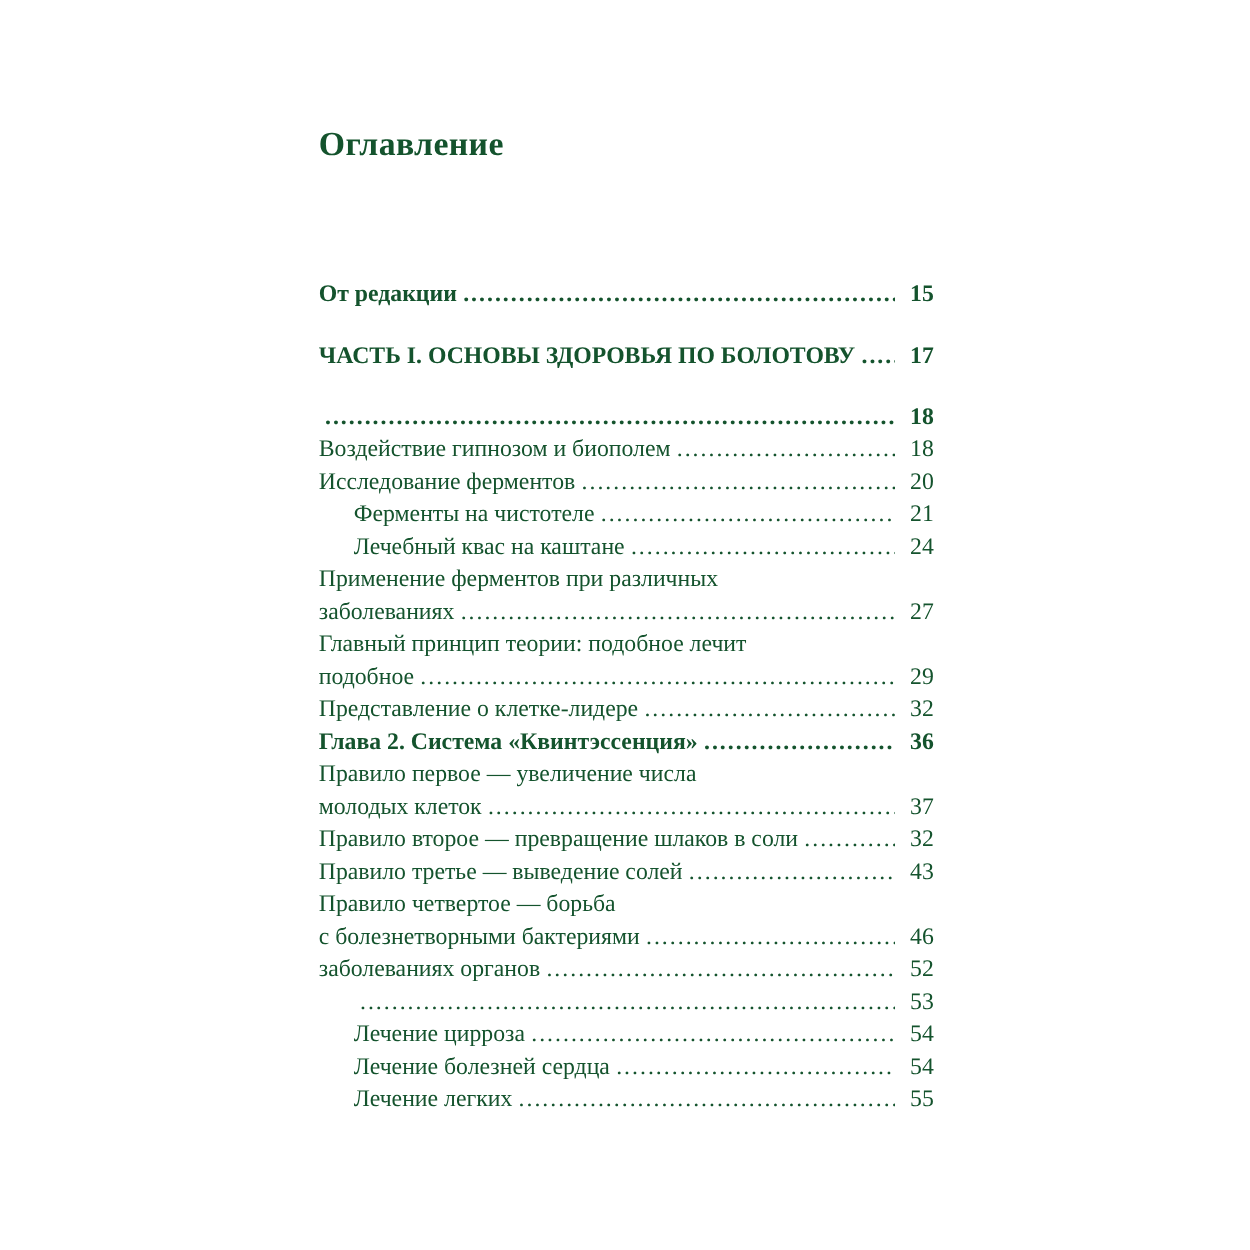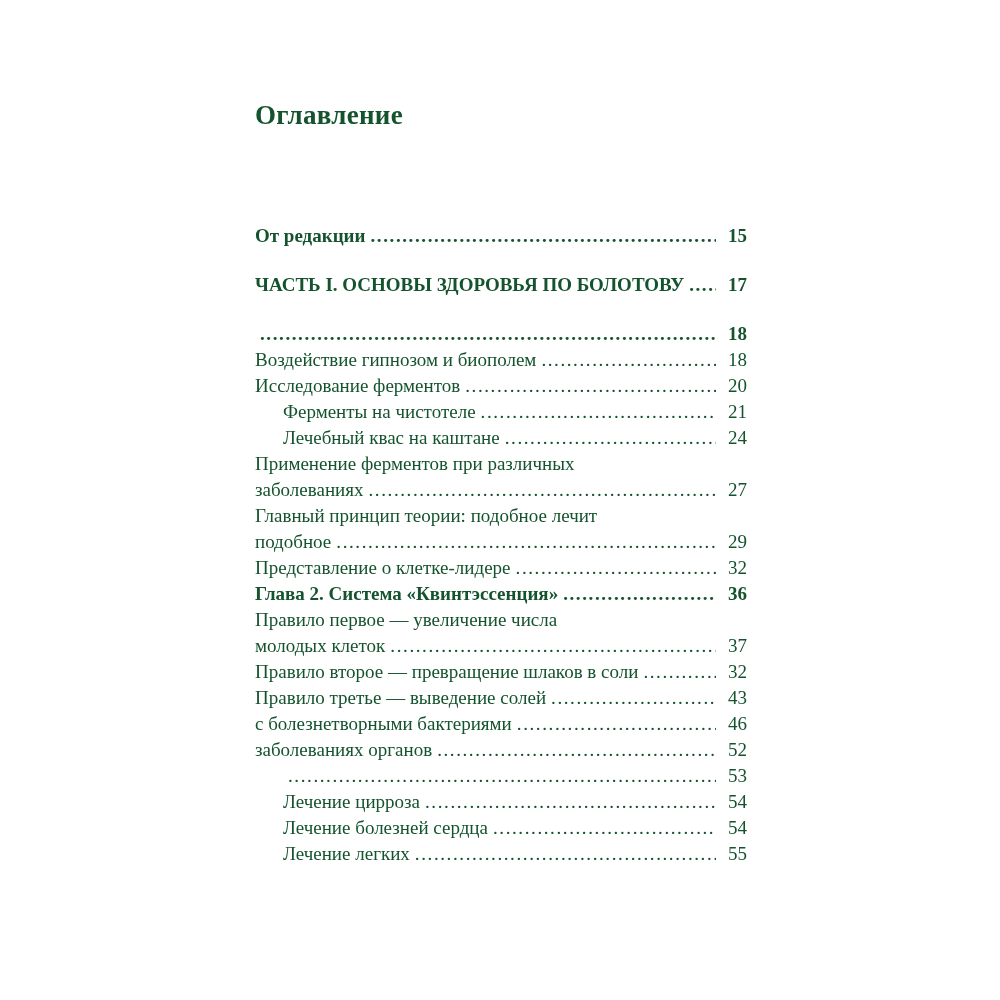--- a/index.html
+++ b/index.html
@@ -162,20 +162,23 @@
       </div>
       <div class="entry">
         <div class="row">
           <span class="text">Правило третье — выведение солей</span>
           <span class="dots">........................................................................................................................</span>
           <span class="pg">43</span>
         </div>
       </div>
       <div class="entry">
         <div class="row">
+          <span class="text">Правило четвертое — борьба</span>
+        </div>
+        <div class="row">
           <span class="text">с болезнетворными бактериями</span>
           <span class="dots">........................................................................................................................</span>
           <span class="pg">46</span>
         </div>
       </div>
       <div class="entry">
         <div class="row">
           <span class="text">заболеваниях органов</span>
           <span class="dots">........................................................................................................................</span>
           <span class="pg">52</span>

